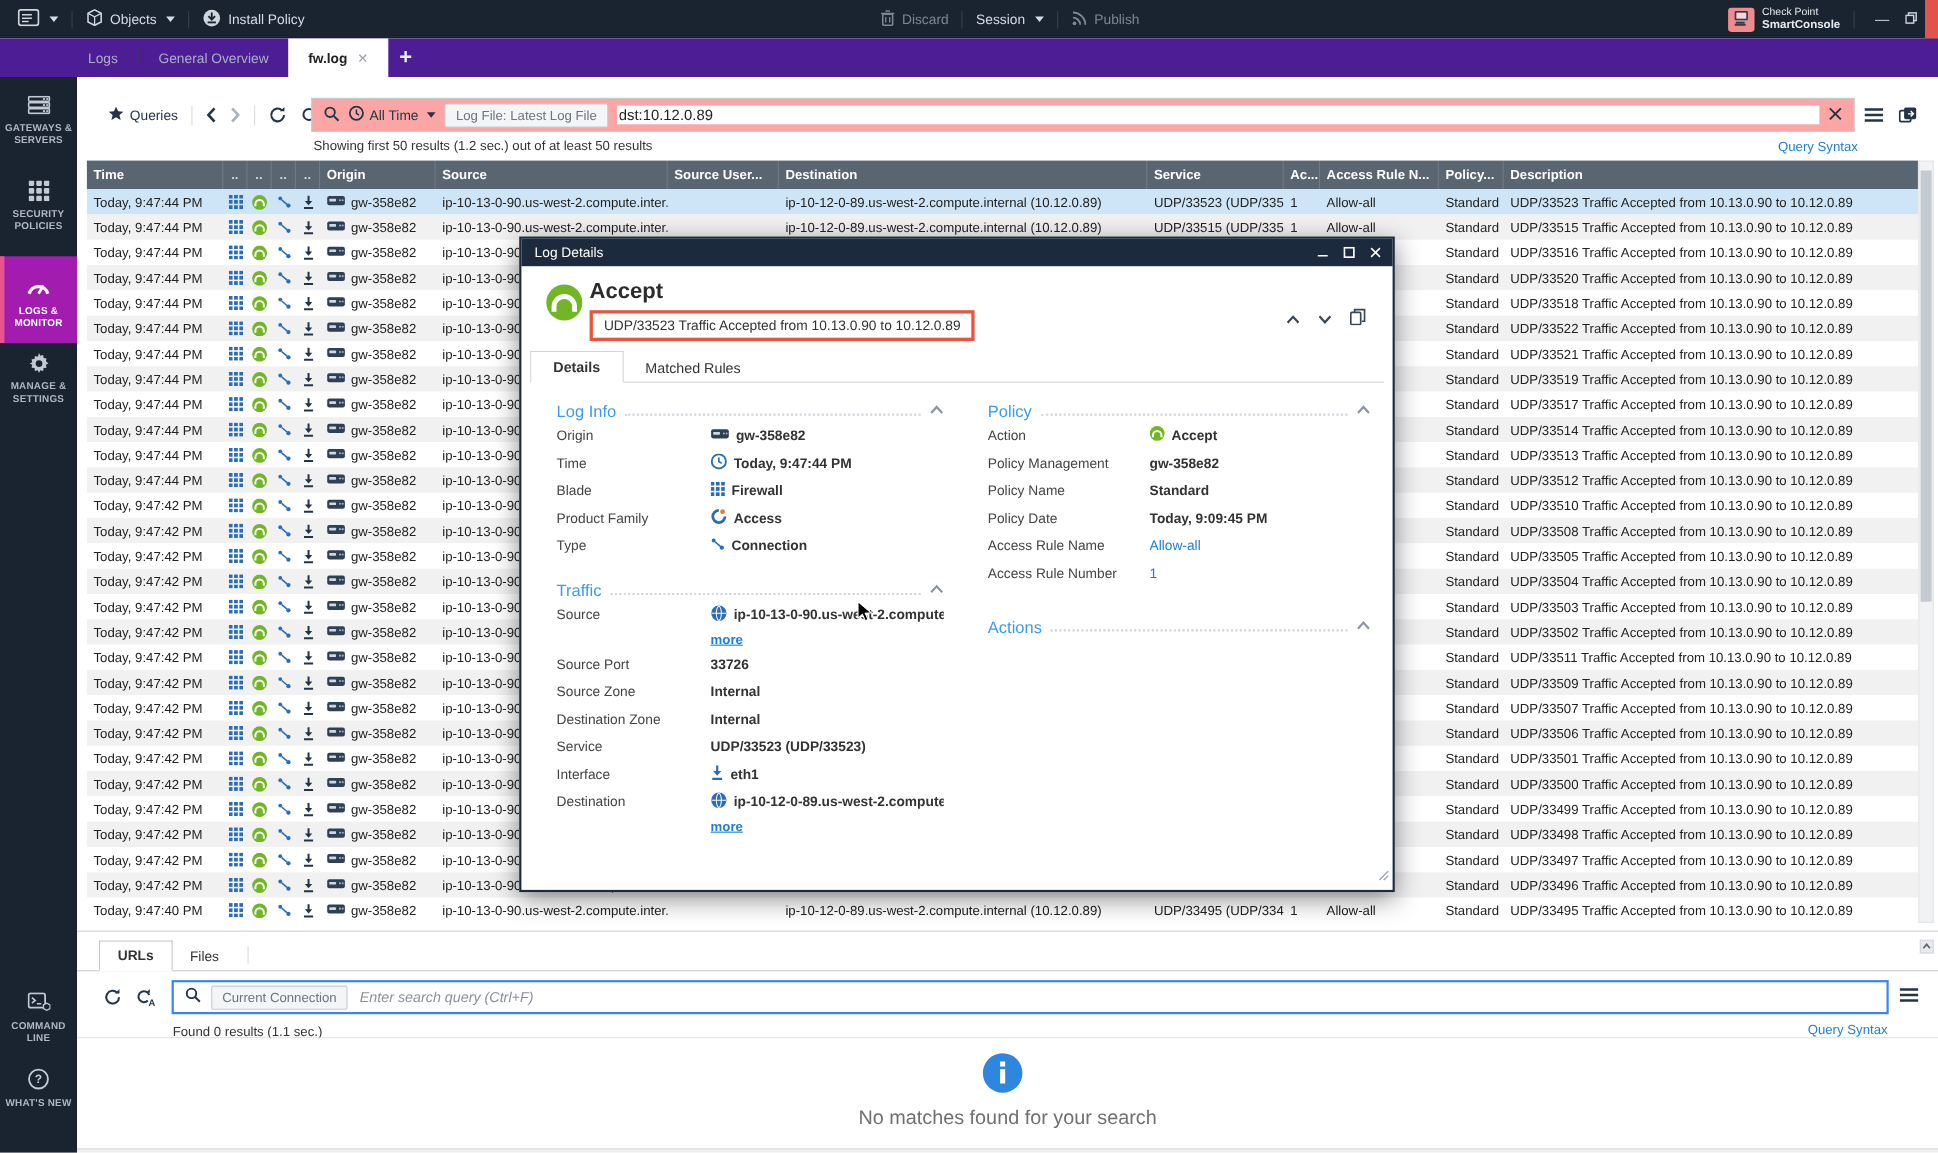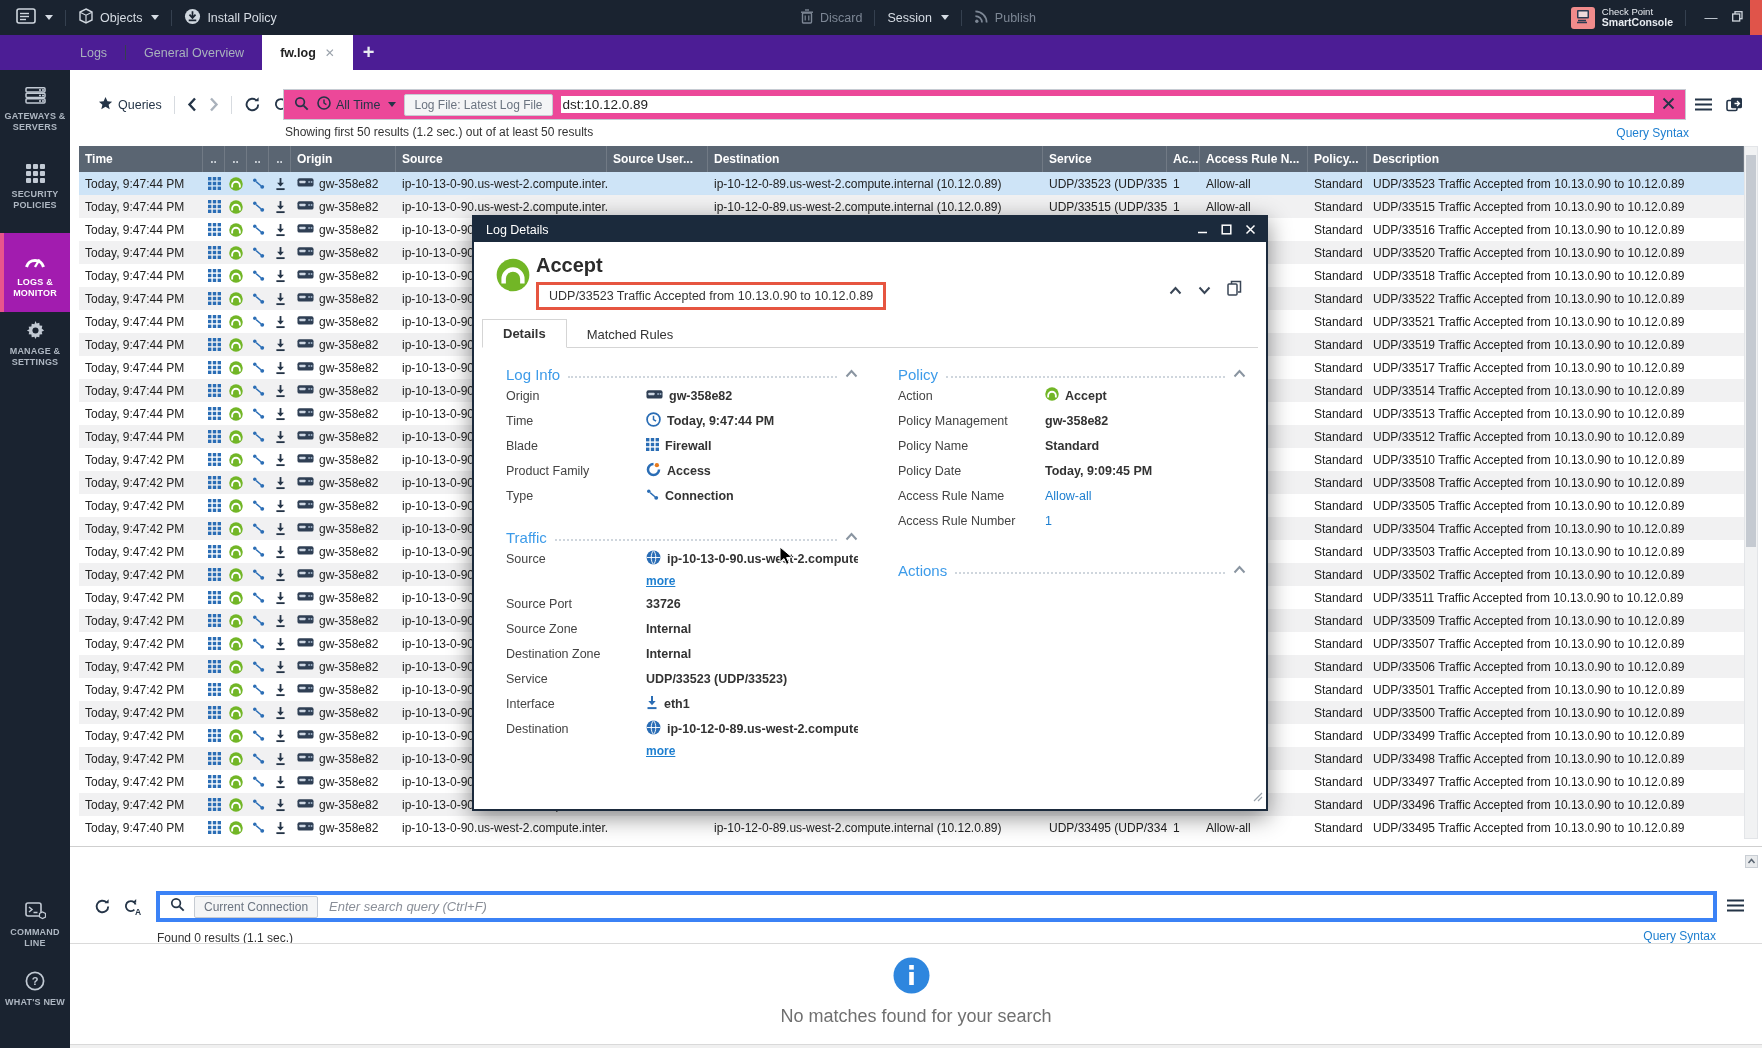--- a/index.html
+++ b/index.html
@@ -37,21 +37,21 @@
   .nav-item .nlabel{font-size:9px;font-weight:bold;line-height:1.2;letter-spacing:.2px;}
   .nav-item.active{background:#a21caf;box-shadow:inset 4px 0 0 #E8558C;color:#fff;padding-top:17px;height:62px;}
   .nav-item.active .nicon{color:#fff;}
 
   
   .main{position:absolute;left:70px;top:70px;right:0;bottom:0;background:#fff;}
 
   .querybar{position:absolute;left:0;top:18px;height:33px;right:0;display:flex;align-items:center;font-size:12.5px;color:#243447;}
   .qb-ico{display:flex;align-items:center;justify-content:center;padding:0 6px;}
   .qb-sep{width:1px;height:18px;background:#d7dbe0;margin:0 6px;}
-  .searchfield{height:31px;border:1px solid #C6CBD2;display:flex;align-items:center;gap:8px;padding:0 10px;box-sizing:border-box;position:absolute;left:213px;width:1403px;background:#ec4899;}
+  .searchfield{height:31px;border:1px solid #C6CBD2;display:flex;align-items:center;gap:8px;padding:0 10px;box-sizing:border-box;position:absolute;left:213px;width:1403px;background:#fca5a5;}
   .chip{border:1px solid #C6CBD2;background:#F4F5F6;color:#6B7480;padding:3px 9px;font-size:12px;white-space:nowrap;border-radius:2px;}
   .qtext{border:none;outline:none;flex:1;font-size:13.5px;color:#222;font-family:"Liberation Sans",sans-serif;}
   .clear-x{margin-left:auto;}
   .after-field{position:absolute;display:flex;align-items:center;}
   .results-line{position:absolute;left:215px;top:55px;font-size:12px;color:#333;}
   .qsyntax{position:absolute;right:73px;top:56px;font-size:12px;color:#1E7FD0;}
 
   
   .logtable{position:absolute;left:9px;top:76px;width:1665px;}
   .thead{display:flex;height:26px;background:#5A6572;color:#fff;font-size:12px;font-weight:bold;align-items:center;}
@@ -69,21 +69,21 @@
   .vscroll{position:absolute;right:4px;top:76px;width:14px;height:693px;background:#F1F2F3;border:1px solid #E3E5E8;box-sizing:border-box;}
   .vthumb{position:absolute;left:1px;top:8px;width:10px;height:392px;background:#C5CAD1;}
 
   
   .bottom-panel{position:absolute;left:0;right:0;top:776px;bottom:0;background:#fff;border-top:1px solid #CFCFCF;}
   .bp-tabs{position:absolute;top:5px;left:0;right:0;height:31px;border-bottom:1px solid #C9C9C9;display:flex;align-items:flex-end;padding-left:20px;box-sizing:border-box;}
   .btab{padding:6px 16px;font-size:12.5px;color:#333;margin-bottom:-1px;}
   .btab.active{background:#fff;border:1px solid #C9C9C9;border-bottom:1px solid #fff;font-weight:bold;}
   .btab-sep{width:1px;height:16px;background:#d7dbe0;margin:0 10px 6px 10px;}
   .bp-toolbar{position:absolute;top:44px;left:18px;right:18px;height:31px;display:flex;align-items:center;color:#243447;}
-  .bp-field{height:31px;border:4px solid #3b82f6;display:flex;align-items:center;gap:9px;padding:0 10px;box-sizing:border-box;flex:1;margin-left:8px;background:#fff;}
+  .bp-field{height:31px;border:2px solid #3b82f6;display:flex;align-items:center;gap:9px;padding:0 10px;box-sizing:border-box;flex:1;margin-left:8px;background:#fff;}
   .bp-field input{border:none;outline:none;flex:1;font-size:13px;font-family:"Liberation Sans",sans-serif;color:#222;}
   .bp-field input::placeholder{font-style:italic;color:#8A8F98;}
   .bp-burger{margin-left:10px;}
   .bp-found{position:absolute;left:87px;top:84px;font-size:12px;color:#333;}
   .bp-qsyntax{position:absolute;right:46px;top:82px;font-size:12px;color:#1E7FD0;}
   .bp-sepline{position:absolute;left:0;right:0;top:96px;border-top:1px solid #DADADA;}
   .bp-empty{position:absolute;left:0;right:0;top:97px;bottom:3px;background:#fff;}
   .bp-empty .infoico{position:absolute;left:823px;top:13px;}
   .bp-empty .msg{position:absolute;left:0;right:0;top:62px;text-align:center;font-size:18px;color:#707070;}
   .bp-strip{position:absolute;left:0;right:0;bottom:0;height:3px;background:#F0F0F0;border-top:1px solid #D9D9D9;}
@@ -1982,20 +1982,25 @@
     <div class="cell c-pol">Standard</div>
     <div class="cell c-desc">UDP/33495 Traffic Accepted from 10.13.0.90 to 10.12.0.89</div>
   </div>
         </div>
     </div>
     <div class="vscroll">
         <div class="vthumb"></div>
       </div>
 
     <section class="bottom-panel">
+      <div class="bp-tabs">
+        <div class="btab active">URLs</div>
+        <div class="btab">Files</div>
+        <div class="btab-sep"></div>
+      </div>
       <div class="bp-scrollup"><svg width="13" height="13" viewBox="0 0 13 13">
             <rect x="0.5" y="0.5" width="12" height="12" fill="#E8EAEC" stroke="#C9CED4"></rect>
             <path d="M3.5 8L6.5 4.5 9.5 8" fill="none" stroke="#5A6572" stroke-width="1.5"></path>
           </svg></div>
       <div class="bp-toolbar">
         <div class="qb-ico">
             <svg width="17" height="17" viewBox="0 0 17 17">
               <path d="M14.2 8.5a5.8 5.8 0 1 1-1.7-4.1" fill="none" stroke="#243447" stroke-width="1.9"></path>
               <path d="M14.6 1.2v4h-4z" fill="#243447"></path>
             </svg>

